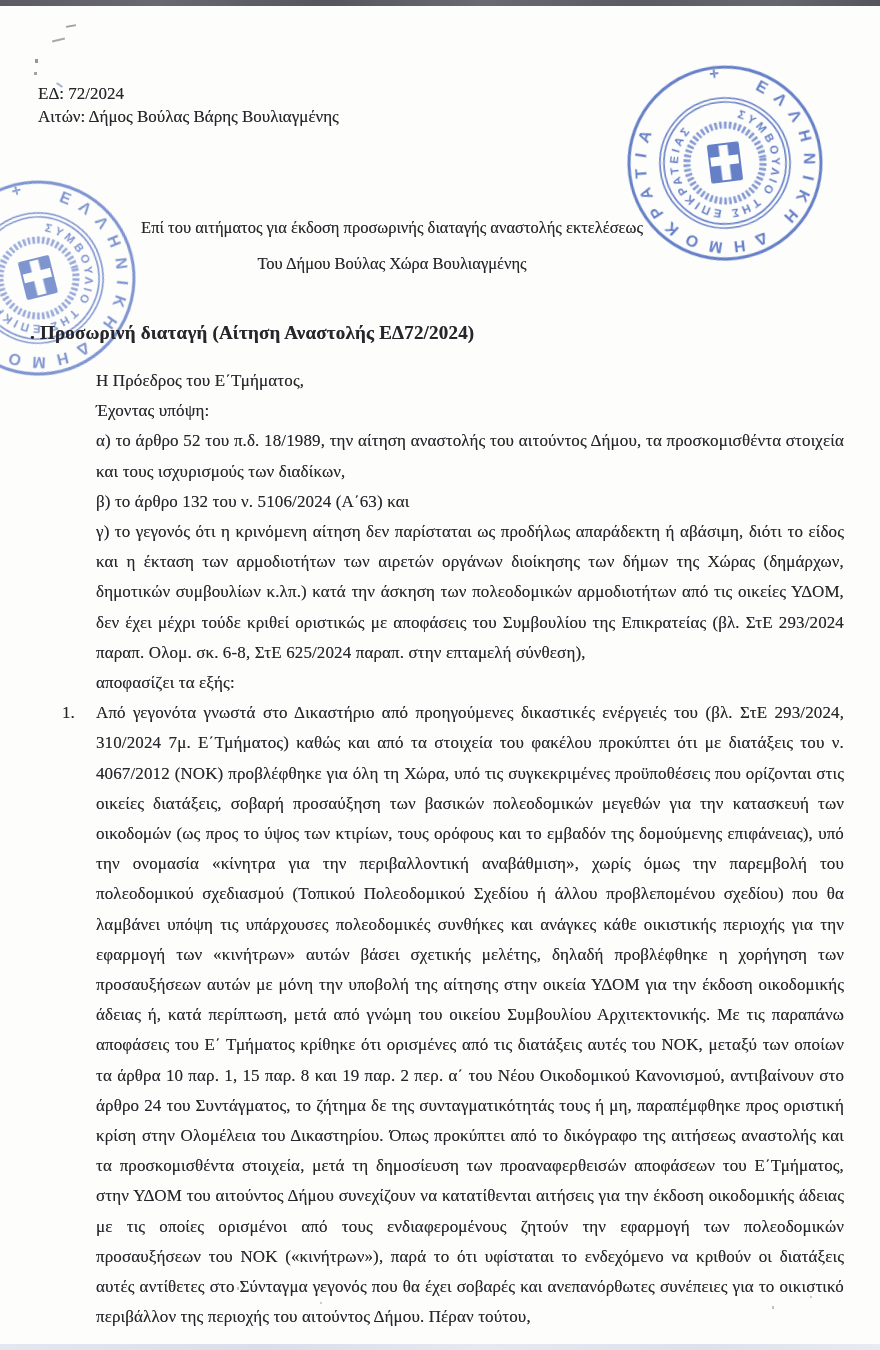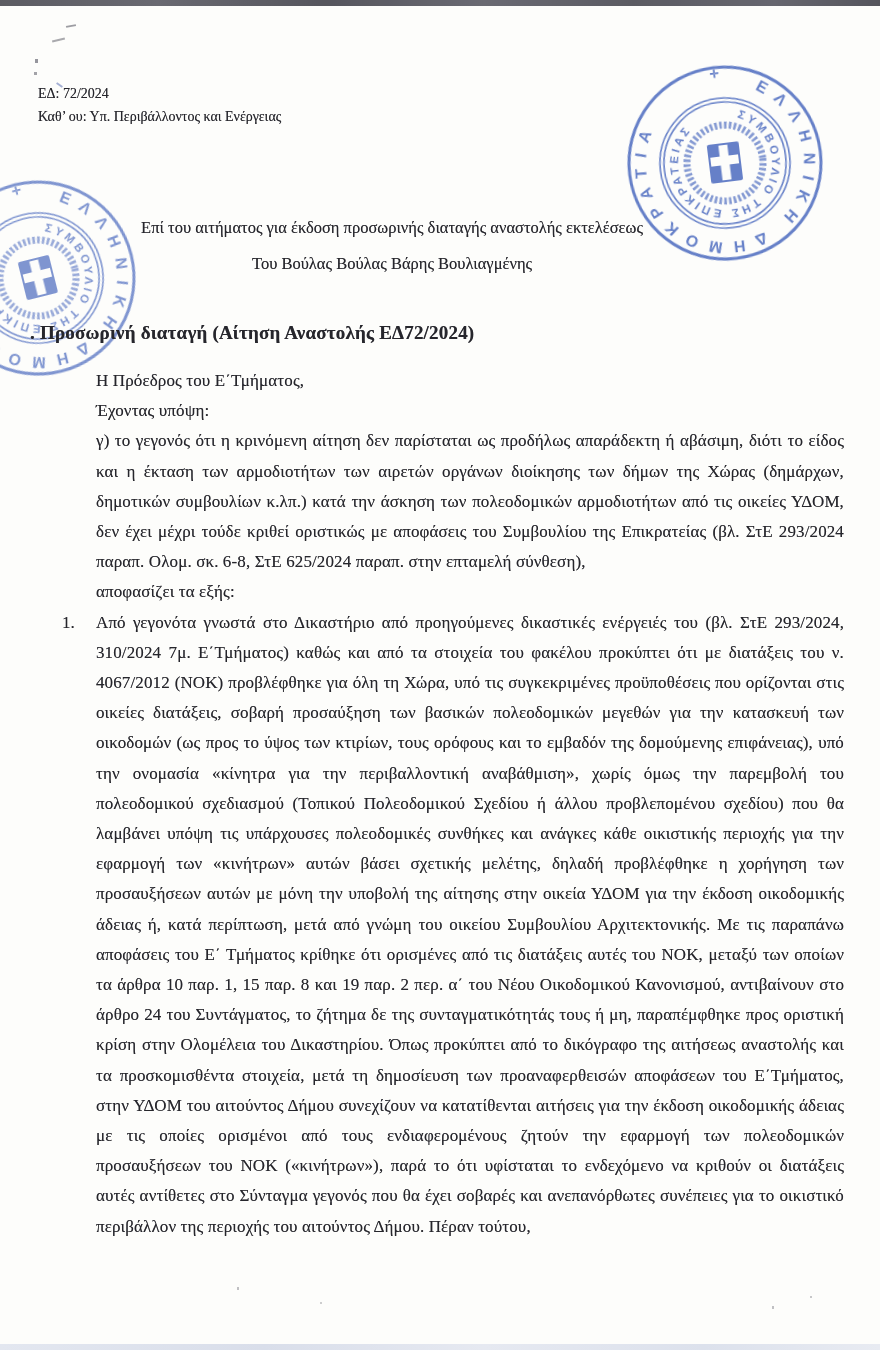--- a/index.html
+++ b/index.html
@@ -33,21 +33,21 @@
   .mark-dot2   { left:34px; top:72px;  width:3px;  height:3px; opacity:.75; }
   .mark-tickblue { left:56px; top:84px; width:7px; height:2px; background:#8d9bc9; transform:rotate(35deg); opacity:.8; }
   .speck1 { left:772px; top:1306px; width:2px; height:3px; opacity:.5; }
   .speck2 { left:810px; top:1296px; width:2px; height:2px; opacity:.45; }
   .speck3 { left:237px; top:1287px; width:2px; height:3px; opacity:.5; }
   .speck4 { left:320px; top:1302px; width:2px; height:2px; opacity:.4; }
 
   
   .case-header {
     position:absolute; left:38px; top:82px;
-    font-size:14px; line-height:23px;
+    font-size:17px; line-height:23px;
     text-shadow: 0 0 .4px rgba(40,40,48,.55);
   }
 
   
   .subject {
     position:absolute; left:10px; right:106px; top:210px;
     text-align:center;
     font-size:16.5px; line-height:36px;
     text-shadow: 0 0 .4px rgba(40,40,48,.5);
   }
@@ -141,33 +141,35 @@
       </text>
       <rect x="84" y="80" width="32" height="39" rx="2" fill="#4565bd"></rect>
       <rect x="95.5" y="82" width="9" height="35" fill="#fdfdfb"></rect>
       <rect x="86" y="93" width="28" height="9" fill="#fdfdfb"></rect>
       <text x="100" y="14" font-size="11" fill="#4565bd" text-anchor="middle">✛</text>
     </svg>
   </div>
 
   <div class="case-header">
     <div>ΕΔ: 72/2024</div>
-    <div>Καθ’ ου: Υπ. Περιβάλλοντος και Ενέργειας</div>
+    <div>Αιτών: Δήμος Βούλας Βάρης Βουλιαγμένης</div>
   </div>
 
   <div class="subject">
     <div>Επί του αιτήματος για έκδοση προσωρινής διαταγής αναστολής εκτελέσεως</div>
-    <div>Του Βούλας Βούλας Βάρης Βουλιαγμένης</div>
+    <div>Του Δήμου Βούλας Χώρα Βουλιαγμένης</div>
   </div>
 
   <div class="doc-title">. Προσωρινή διαταγή (Αίτηση Αναστολής ΕΔ72/2024)</div>
 
   <div class="body-text">
     <p>Η Πρόεδρος του Ε΄Τμήματος,</p>
     <p>Έχοντας υπόψη:</p>
+    <p>α) το άρθρο 52 του π.δ. 18/1989, την αίτηση αναστολής του αιτούντος Δήμου, τα προσκομισθέντα στοιχεία και τους ισχυρισμούς των διαδίκων,</p>
+    <p>β) το άρθρο 132 του ν. 5106/2024 (Α΄63) και</p>
     <p>γ) το γεγονός ότι η κρινόμενη αίτηση δεν παρίσταται ως προδήλως απαράδεκτη ή αβάσιμη, διότι το είδος και η έκταση των αρμοδιοτήτων των αιρετών οργάνων διοίκησης των δήμων της Χώρας (δημάρχων, δημοτικών συμβουλίων κ.λπ.) κατά την άσκηση των πολεοδομικών αρμοδιοτήτων από τις οικείες ΥΔΟΜ, δεν έχει μέχρι τούδε κριθεί οριστικώς με αποφάσεις του Συμβουλίου της Επικρατείας (βλ. ΣτΕ 293/2024 παραπ. Ολομ. σκ. 6-8, ΣτΕ 625/2024 παραπ. στην επταμελή σύνθεση),</p>
     <p>αποφασίζει τα εξής:</p>
 
     <div class="num-item">
       <span class="num">1.</span>
       <p>Από γεγονότα γνωστά στο Δικαστήριο από προηγούμενες δικαστικές ενέργειές του (βλ. ΣτΕ  293/2024, 310/2024 7μ. Ε΄Τμήματος) καθώς και από τα στοιχεία του φακέλου προκύπτει ότι με διατάξεις του ν. 4067/2012 (ΝΟΚ) προβλέφθηκε για όλη τη Χώρα, υπό τις συγκεκριμένες προϋποθέσεις που ορίζονται στις οικείες διατάξεις,  σοβαρή προσαύξηση των βασικών πολεοδομικών μεγεθών για την κατασκευή των οικοδομών (ως προς το ύψος των κτιρίων, τους ορόφους και το εμβαδόν της δομούμενης επιφάνειας), υπό την ονομασία «κίνητρα για την περιβαλλοντική αναβάθμιση»,  χωρίς όμως την παρεμβολή του πολεοδομικού σχεδιασμού (Τοπικού Πολεοδομικού Σχεδίου ή άλλου προβλεπομένου σχεδίου) που θα λαμβάνει υπόψη τις υπάρχουσες πολεοδομικές συνθήκες και ανάγκες κάθε οικιστικής περιοχής για την εφαρμογή των «κινήτρων» αυτών βάσει σχετικής μελέτης, δηλαδή προβλέφθηκε η χορήγηση των προσαυξήσεων αυτών με μόνη την υποβολή της αίτησης στην οικεία ΥΔΟΜ για την έκδοση οικοδομικής άδειας ή, κατά περίπτωση, μετά από γνώμη του οικείου Συμβουλίου Αρχιτεκτονικής.  Με τις παραπάνω αποφάσεις του Ε΄ Τμήματος κρίθηκε ότι ορισμένες από τις διατάξεις αυτές του ΝΟΚ, μεταξύ των οποίων τα άρθρα 10 παρ. 1, 15 παρ. 8 και 19 παρ. 2 περ. α΄ του Νέου Οικοδομικού Κανονισμού, αντιβαίνουν στο άρθρο 24 του Συντάγματος, το ζήτημα δε της συνταγματικότητάς τους ή μη, παραπέμφθηκε προς οριστική κρίση στην Ολομέλεια του Δικαστηρίου.  Όπως προκύπτει από το δικόγραφο της αιτήσεως αναστολής και τα προσκομισθέντα στοιχεία, μετά τη δημοσίευση των προαναφερθεισών αποφάσεων του Ε΄Τμήματος, στην ΥΔΟΜ του αιτούντος Δήμου συνεχίζουν να κατατίθενται αιτήσεις για την έκδοση οικοδομικής άδειας με τις οποίες ορισμένοι από τους ενδιαφερομένους ζητούν την εφαρμογή των πολεοδομικών προσαυξήσεων του ΝΟΚ («κινήτρων»), παρά το ότι υφίσταται το ενδεχόμενο να κριθούν οι διατάξεις αυτές αντίθετες στο Σύνταγμα γεγονός που θα έχει σοβαρές και ανεπανόρθωτες συνέπειες για το οικιστικό περιβάλλον της περιοχής του αιτούντος Δήμου. Πέραν τούτου,</p>
     </div>
   </div>
 
   <div class="scan-band-bottom"></div>

